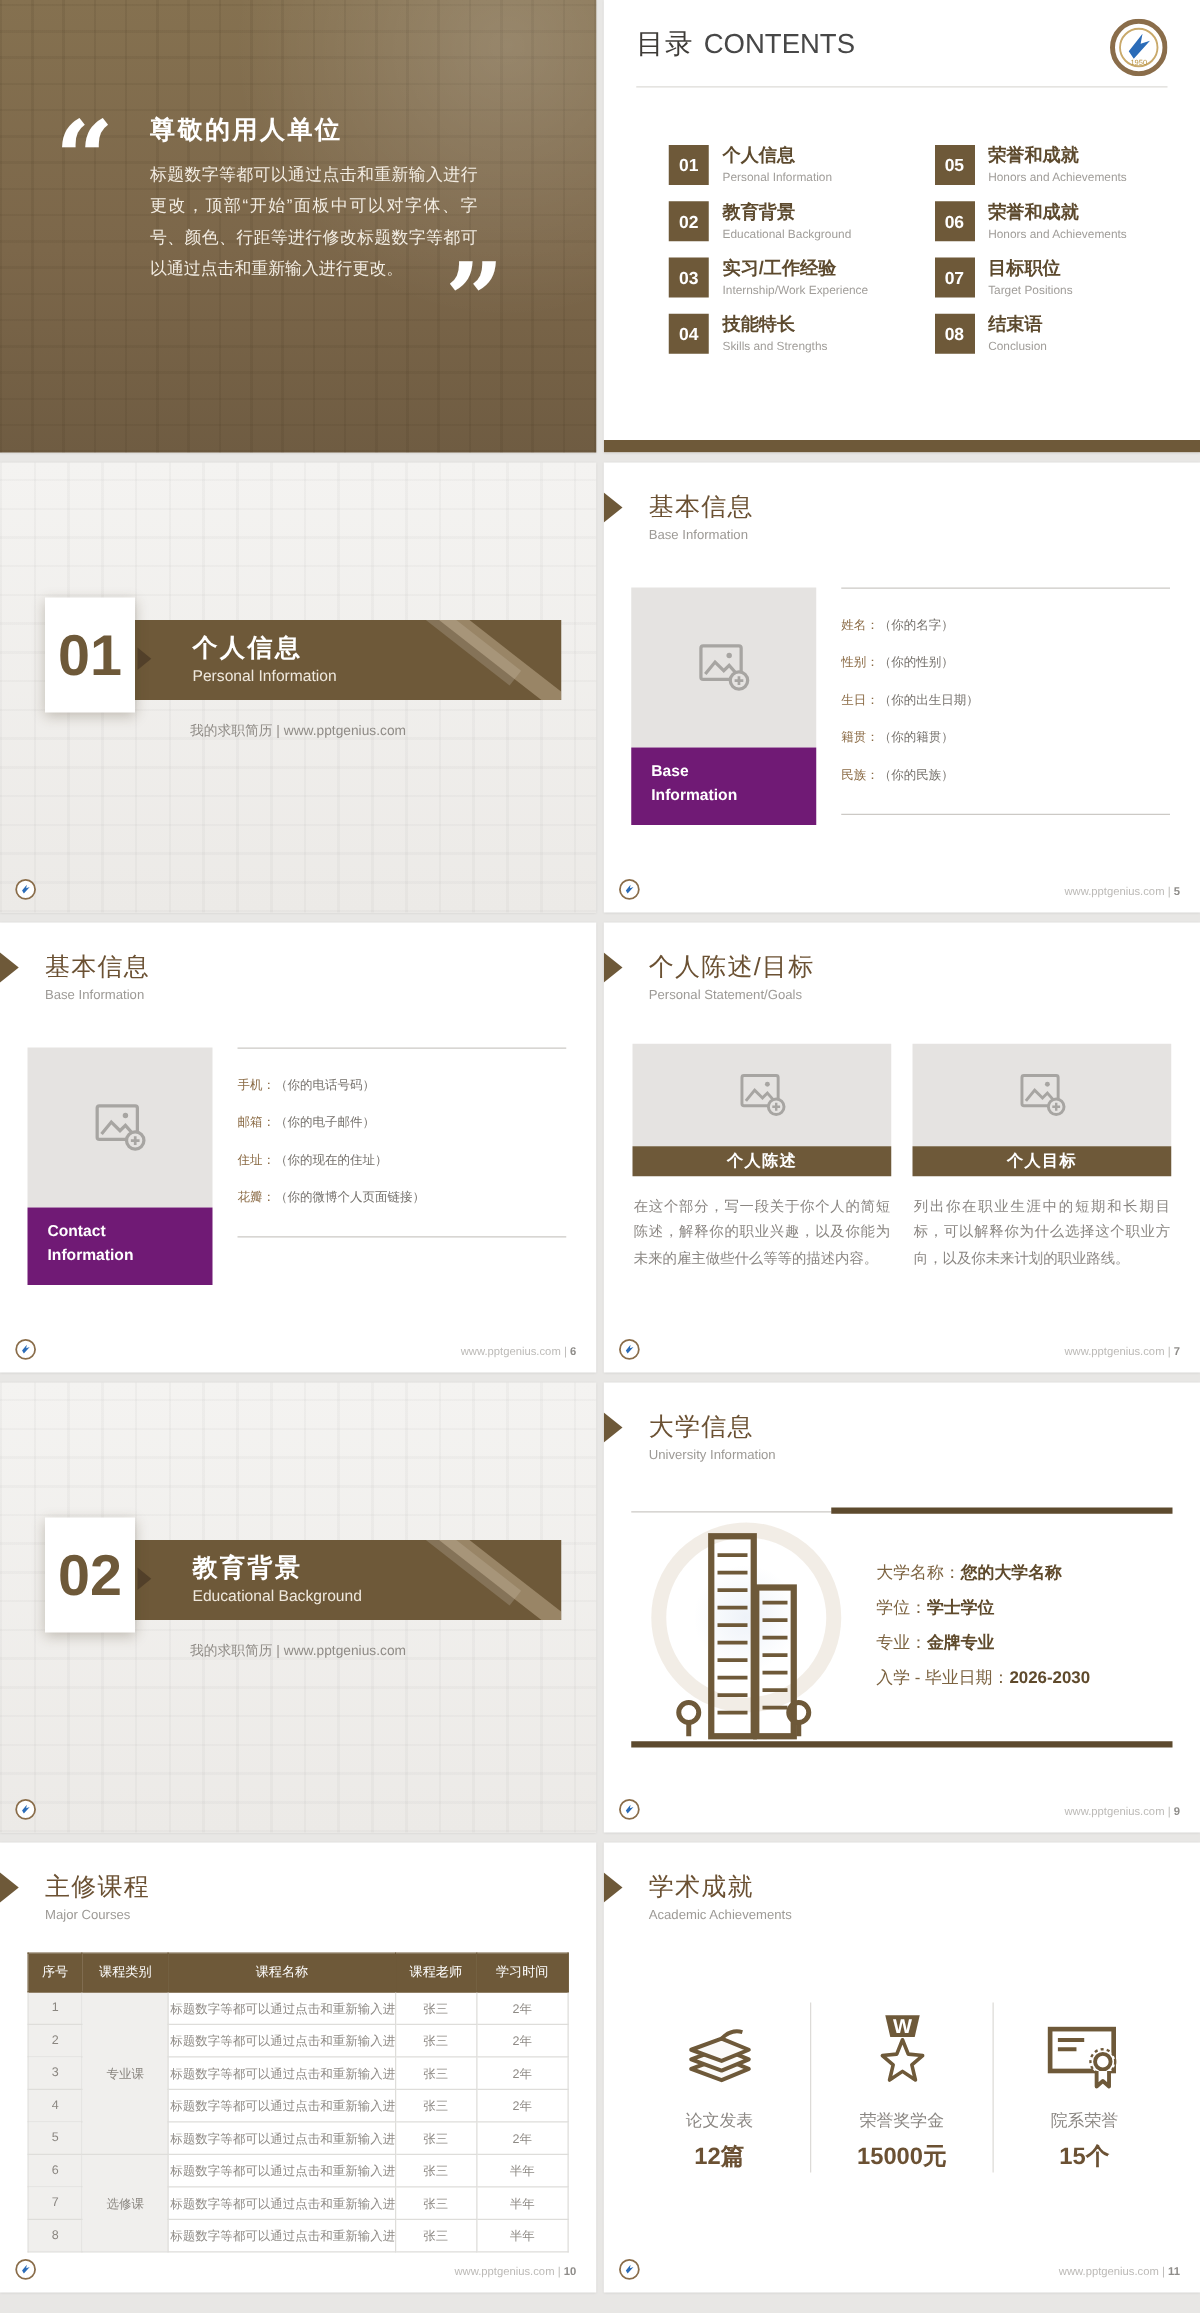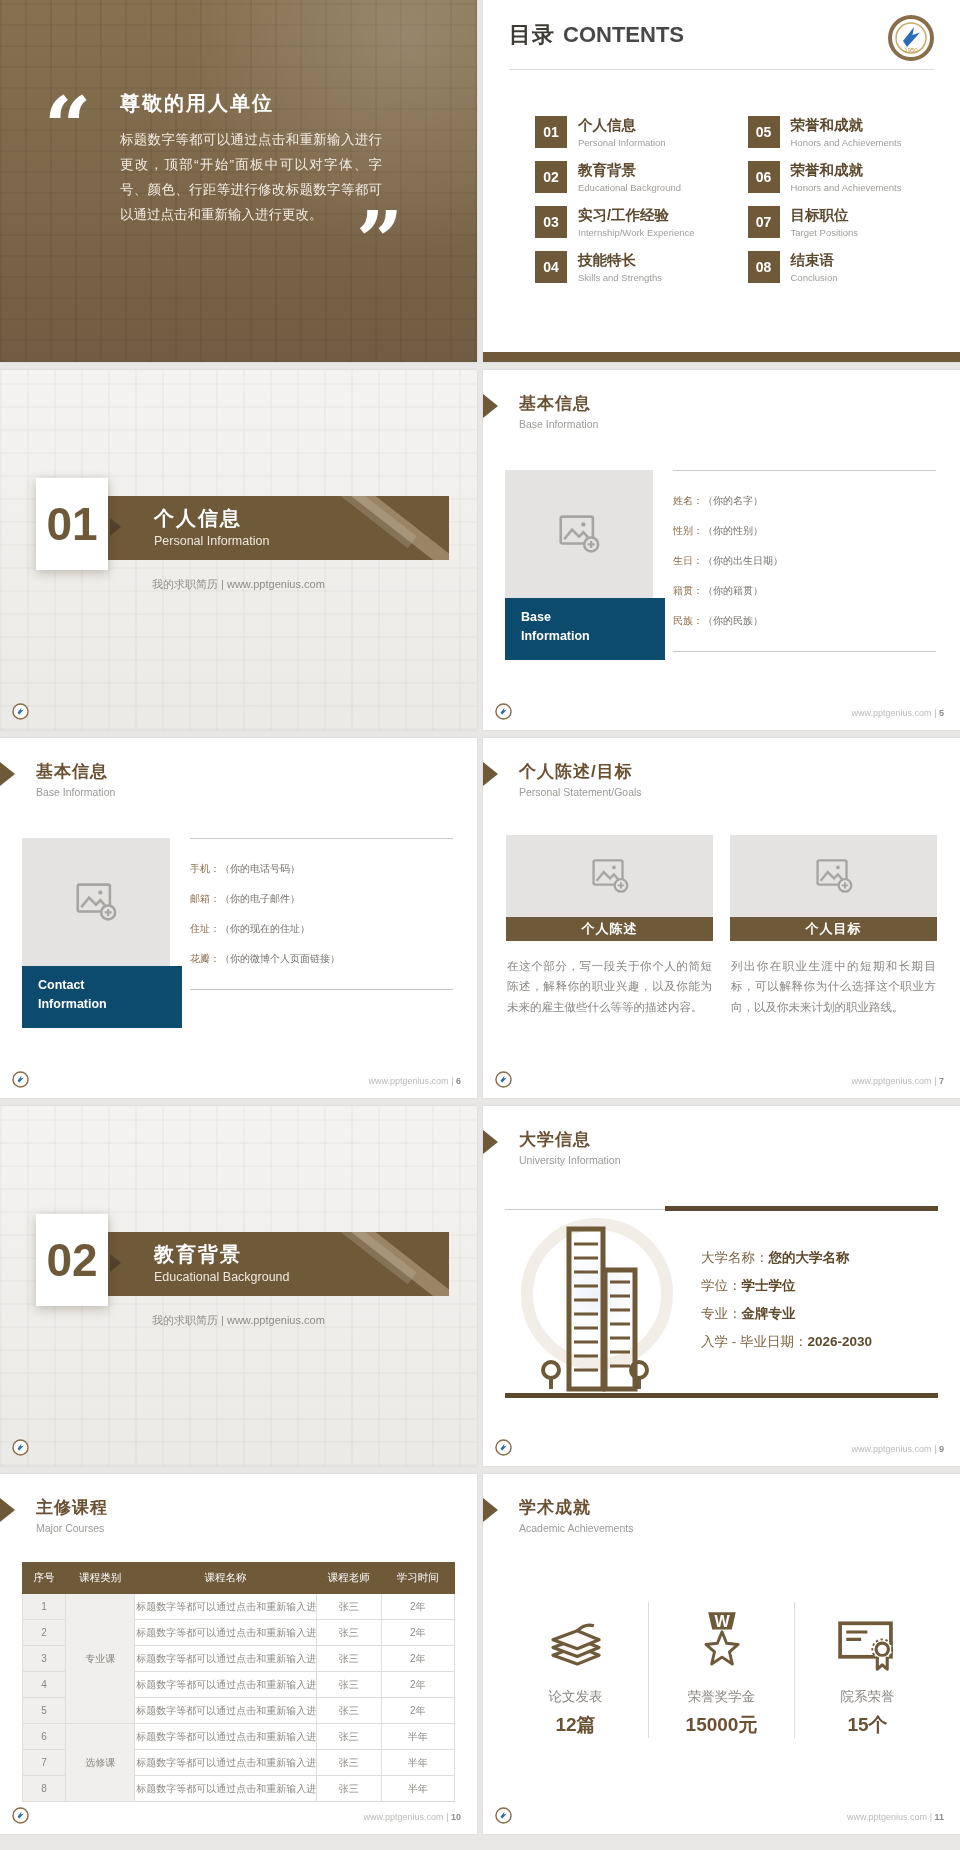--- a/index.html
+++ b/index.html
@@ -4,42 +4,42 @@
 <style>
   html,body{margin:0;padding:0;}
   body{width:960px;height:1850px;background:#e8e7e5;font-family:"Liberation Sans","DejaVu Sans",sans-serif;-webkit-font-smoothing:antialiased;}
   .row{display:flex;gap:6px;margin-bottom:8px;}
   .slide{position:relative;width:477px;height:360px;background:#fff;overflow:hidden;flex:none;box-shadow:0 0 2px rgba(0,0,0,.10);}
   .h362{height:362px;}
 
   
   .sec-head{position:absolute;top:22px;left:0;z-index:3;}
   .sec-head .tri{position:absolute;left:0;top:2px;width:0;height:0;border-top:12px solid transparent;border-bottom:12px solid transparent;border-left:15px solid #6e5939;}
-  .sec-head .zh{margin-left:36px;font-size:17px;font-weight:bold;color:#6b5133;letter-spacing:1px;}
+  .sec-head .zh{margin-left:36px;font-size:20px;font-weight:normal;color:#6b5133;letter-spacing:1px;}
   .sec-head .en{margin-left:36px;font-size:10.5px;color:#9d9a96;margin-top:3px;}
 
   
   .foot{position:absolute;right:16px;bottom:12px;font-size:9px;color:#bcbab7;}
   .foot .pg{color:#8f8d8a;font-weight:bold;}
   .mini-logo{position:absolute;left:12px;bottom:10px;line-height:0;}
 
   
   .slide-quote{background:
     radial-gradient(circle at 85% 10%, rgba(255,255,255,.16), transparent 42%),
     repeating-linear-gradient(90deg, rgba(58,44,24,.10) 0 2px, transparent 2px 25px),
     repeating-linear-gradient(0deg, rgba(58,44,24,.08) 0 2px, transparent 2px 21px),
     linear-gradient(180deg,#857150 0%,#7c674a 55%,#6f5c42 100%);}
   .q-open,.q-close{position:absolute;font-family:"DejaVu Serif",serif;font-weight:bold;font-size:82px;color:#fff;line-height:1;}
   .q-open{left:44px;top:86px;}
   .q-close{left:356px;top:200px;}
   .q-head{position:absolute;left:120px;top:90px;font-size:20px;font-weight:bold;color:#fff;letter-spacing:2px;}
   .q-body{position:absolute;left:120px;top:128px;width:262px;font-size:13.5px;line-height:1.85;color:#f3ede3;text-align:justify;}
 
   
-  .toc-title{position:absolute;top:20px;left:26px;font-size:22px;font-weight:bold;color:#3e3b37;letter-spacing:1px;}
+  .toc-title{position:absolute;top:20px;left:26px;font-size:22px;font-weight:normal;color:#3e3b37;letter-spacing:1px;}
   .toc-title .en{color:#474747;margin-left:8px;letter-spacing:0;}
   .toc-divider{position:absolute;top:69px;left:26px;right:26px;height:1px;background:#dddbd8;}
   .toc-badge{position:absolute;top:15px;right:26px;line-height:0;}
   .toc-grid{position:absolute;top:116px;left:52px;right:22px;display:grid;grid-template-columns:1fr 1fr;column-gap:22px;row-gap:13px;}
   .toc-item{display:flex;align-items:flex-start;gap:11px;}
   .toc-num{width:32px;height:32px;background:#6e5939;color:#fff;font-weight:bold;font-size:14px;display:flex;align-items:center;justify-content:center;flex:none;}
   .toc-zh{font-size:14.5px;font-weight:bold;color:#5d4a2e;line-height:1.15;}
   .toc-en{font-size:9.5px;color:#a09d99;margin-top:3px;}
   .toc-bar{position:absolute;bottom:0;left:0;right:0;height:10px;background:#6e5939;}
 
@@ -55,21 +55,21 @@
   .deco{position:absolute;height:15px;transform:rotate(38deg);}
   .deco.a{right:24px;top:2px;width:120px;background:rgba(255,255,255,.16);}
   .deco.b{right:-12px;top:18px;width:130px;background:rgba(223,205,177,.38);}
   .sec-numbox{position:absolute;left:36px;top:108px;width:72px;height:92px;background:#fff;box-shadow:0 3px 10px rgba(70,55,30,.28);display:flex;align-items:center;justify-content:center;font-size:46px;font-weight:bold;color:#6e5939;z-index:2;}
   .sec-chev{position:absolute;left:110px;top:148px;width:0;height:0;border-top:9px solid transparent;border-bottom:9px solid transparent;border-left:11px solid #52402a;z-index:3;}
   .sec-tag{position:absolute;left:152px;top:207px;font-size:11px;color:#8f8b86;z-index:1;}
 
   
   .ph{background:#e5e3e1;display:flex;align-items:center;justify-content:center;}
   .ph-main{position:absolute;left:22px;top:100px;width:148px;height:128px;}
-  .cap-box{position:absolute;left:22px;top:228px;width:160px;height:62px;background:#0c4a6e;color:#fff;font-weight:bold;font-size:12.5px;line-height:1.5;padding:10px 0 0 16px;box-sizing:border-box;}
+  .cap-box{position:absolute;left:22px;top:228px;width:148px;height:62px;background:#701a75;color:#fff;font-weight:bold;font-size:12.5px;line-height:1.5;padding:10px 0 0 16px;box-sizing:border-box;}
   .fields{position:absolute;left:190px;right:24px;top:100px;}
   .hline{height:1px;background:#ccc9c5;}
   .frows{margin:15px 0 15px;}
   .frow{font-size:10px;line-height:30px;white-space:nowrap;}
   .flabel{color:#8a6a44;}
   .fvalue{color:#74706b;}
 
   
   .panels{position:absolute;left:23px;right:23px;top:97px;display:flex;gap:17px;}
   .panel{flex:1;min-width:0;}

